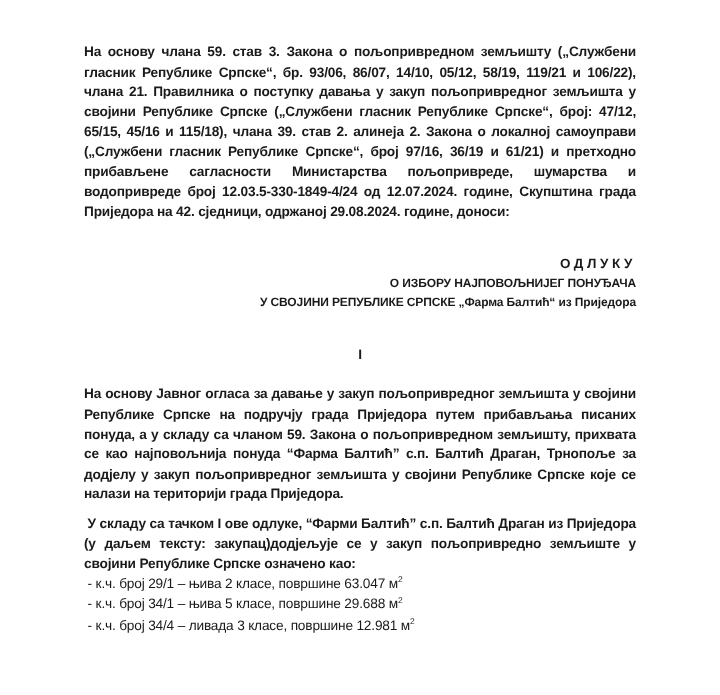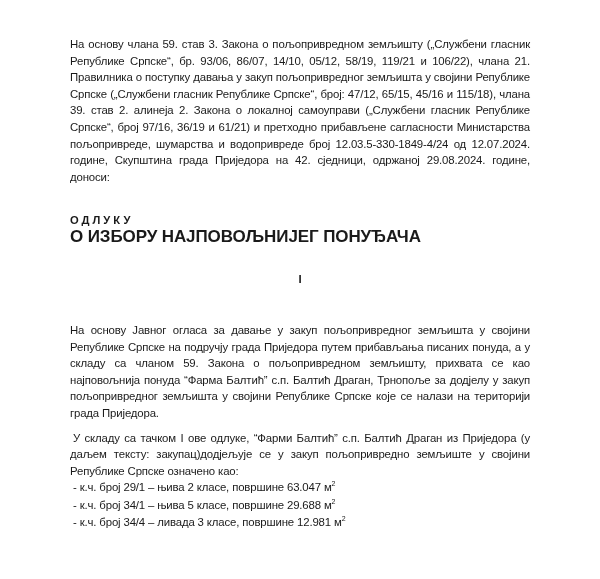--- a/index.html
+++ b/index.html
@@ -21,42 +21,43 @@
       top: 36px;
       width: 460px;
       font-size: 11.4px;
       line-height: 16.6px;
       letter-spacing: -0.15px;
     }
     .para {
       margin: 0;
       text-align: justify;
       text-align-last: left;
+      font-weight: bold;
     }
     .title-block {
       margin-top: 27px;
-      text-align: left;
+      text-align: right;
       font-weight: bold;
       font-size: 11.2px;
       line-height: 16.5px;
       letter-spacing: -0.1px;
     }
     .title-block .main-title {
       letter-spacing: 3px;
     }
     .title-block .sub-title {
-      font-size: 17px;
+      font-size: 10px;
     }
     .section-num {
       text-align: center;
       font-weight: bold;
       margin: 0;
     }
     .sec1-num { margin-top: 26px; }
-    .sec1-body { margin-top: 34px; }
+    .sec1-body { margin-top: 17px; }
     .sec2-num { margin-top: 18px; }
     .sec2-body { margin-top: 8px; text-indent: 3px; }
     .plot-list {
       list-style: none;
       margin: 0;
       padding: 0;
     }
     .plot-list li {
       margin: 0;
       padding-left: 3px;
@@ -69,20 +70,21 @@
 </head>
 <body>
 
 <div class="page">
 
   <p class="para">На основу члана 59. став 3. Закона о пољопривредном земљишту („Службени гласник Републике Српске“, бр. 93/06, 86/07, 14/10, 05/12, 58/19, 119/21 и 106/22), члана 21. Правилника о поступку давања у закуп пољопривредног земљишта у својини Републике Српске („Службени гласник Републике Српске“, број: 47/12, 65/15, 45/16 и 115/18), члана 39. став 2. алинеја 2. Закона о локалној самоуправи („Службени гласник Републике Српске“, број 97/16, 36/19 и 61/21) и претходно прибављене сагласности Министарства пољопривреде, шумарства и водопривреде број 12.03.5-330-1849-4/24 од 12.07.2024. године, Скупштина града Приједора на 42. сједници, одржаној 29.08.2024. године, доноси:</p>
 
   <div class="title-block">
     <div class="main-title">ОДЛУКУ</div>
     <div class="sub-title">О ИЗБОРУ НАЈПОВОЉНИЈЕГ ПОНУЂАЧА</div>
+    <div class="sub-title">У СВОЈИНИ РЕПУБЛИКЕ СРПСКЕ „Фарма Балтић“ из Приједора</div>
   </div>
 
   <p class="section-num sec1-num">I</p>
   <p class="para sec1-body">На основу Јавног огласа за давање у закуп пољопривредног земљишта у својини Републике Српске на подручју града Приједора путем прибављања писаних понуда, а у складу са чланом 59. Закона о пољопривредном земљишту, прихвата се као најповољнија понуда “Фарма Балтић” с.п. Балтић Драган, Трнопоље за додјелу у закуп пољопривредног земљишта у својини Републике Српске које се налази на територији града Приједора.</p>
 
   <p class="para sec2-body">У складу са тачком I ове одлуке, “Фарми Балтић” с.п. Балтић Драган из Приједора (у даљем тексту: закупац)додјељује се у закуп пољопривредно земљиште у својини Републике Српске означено као:</p>
 
   <ul class="plot-list">
     <li><span>- к.ч. број 29/1 – њива 2 класе, површине 63.047 м</span><sup>2</sup></li>
     <li><span>- к.ч. број 34/1 – њива 5 класе, површине 29.688 м</span><sup>2</sup></li>

